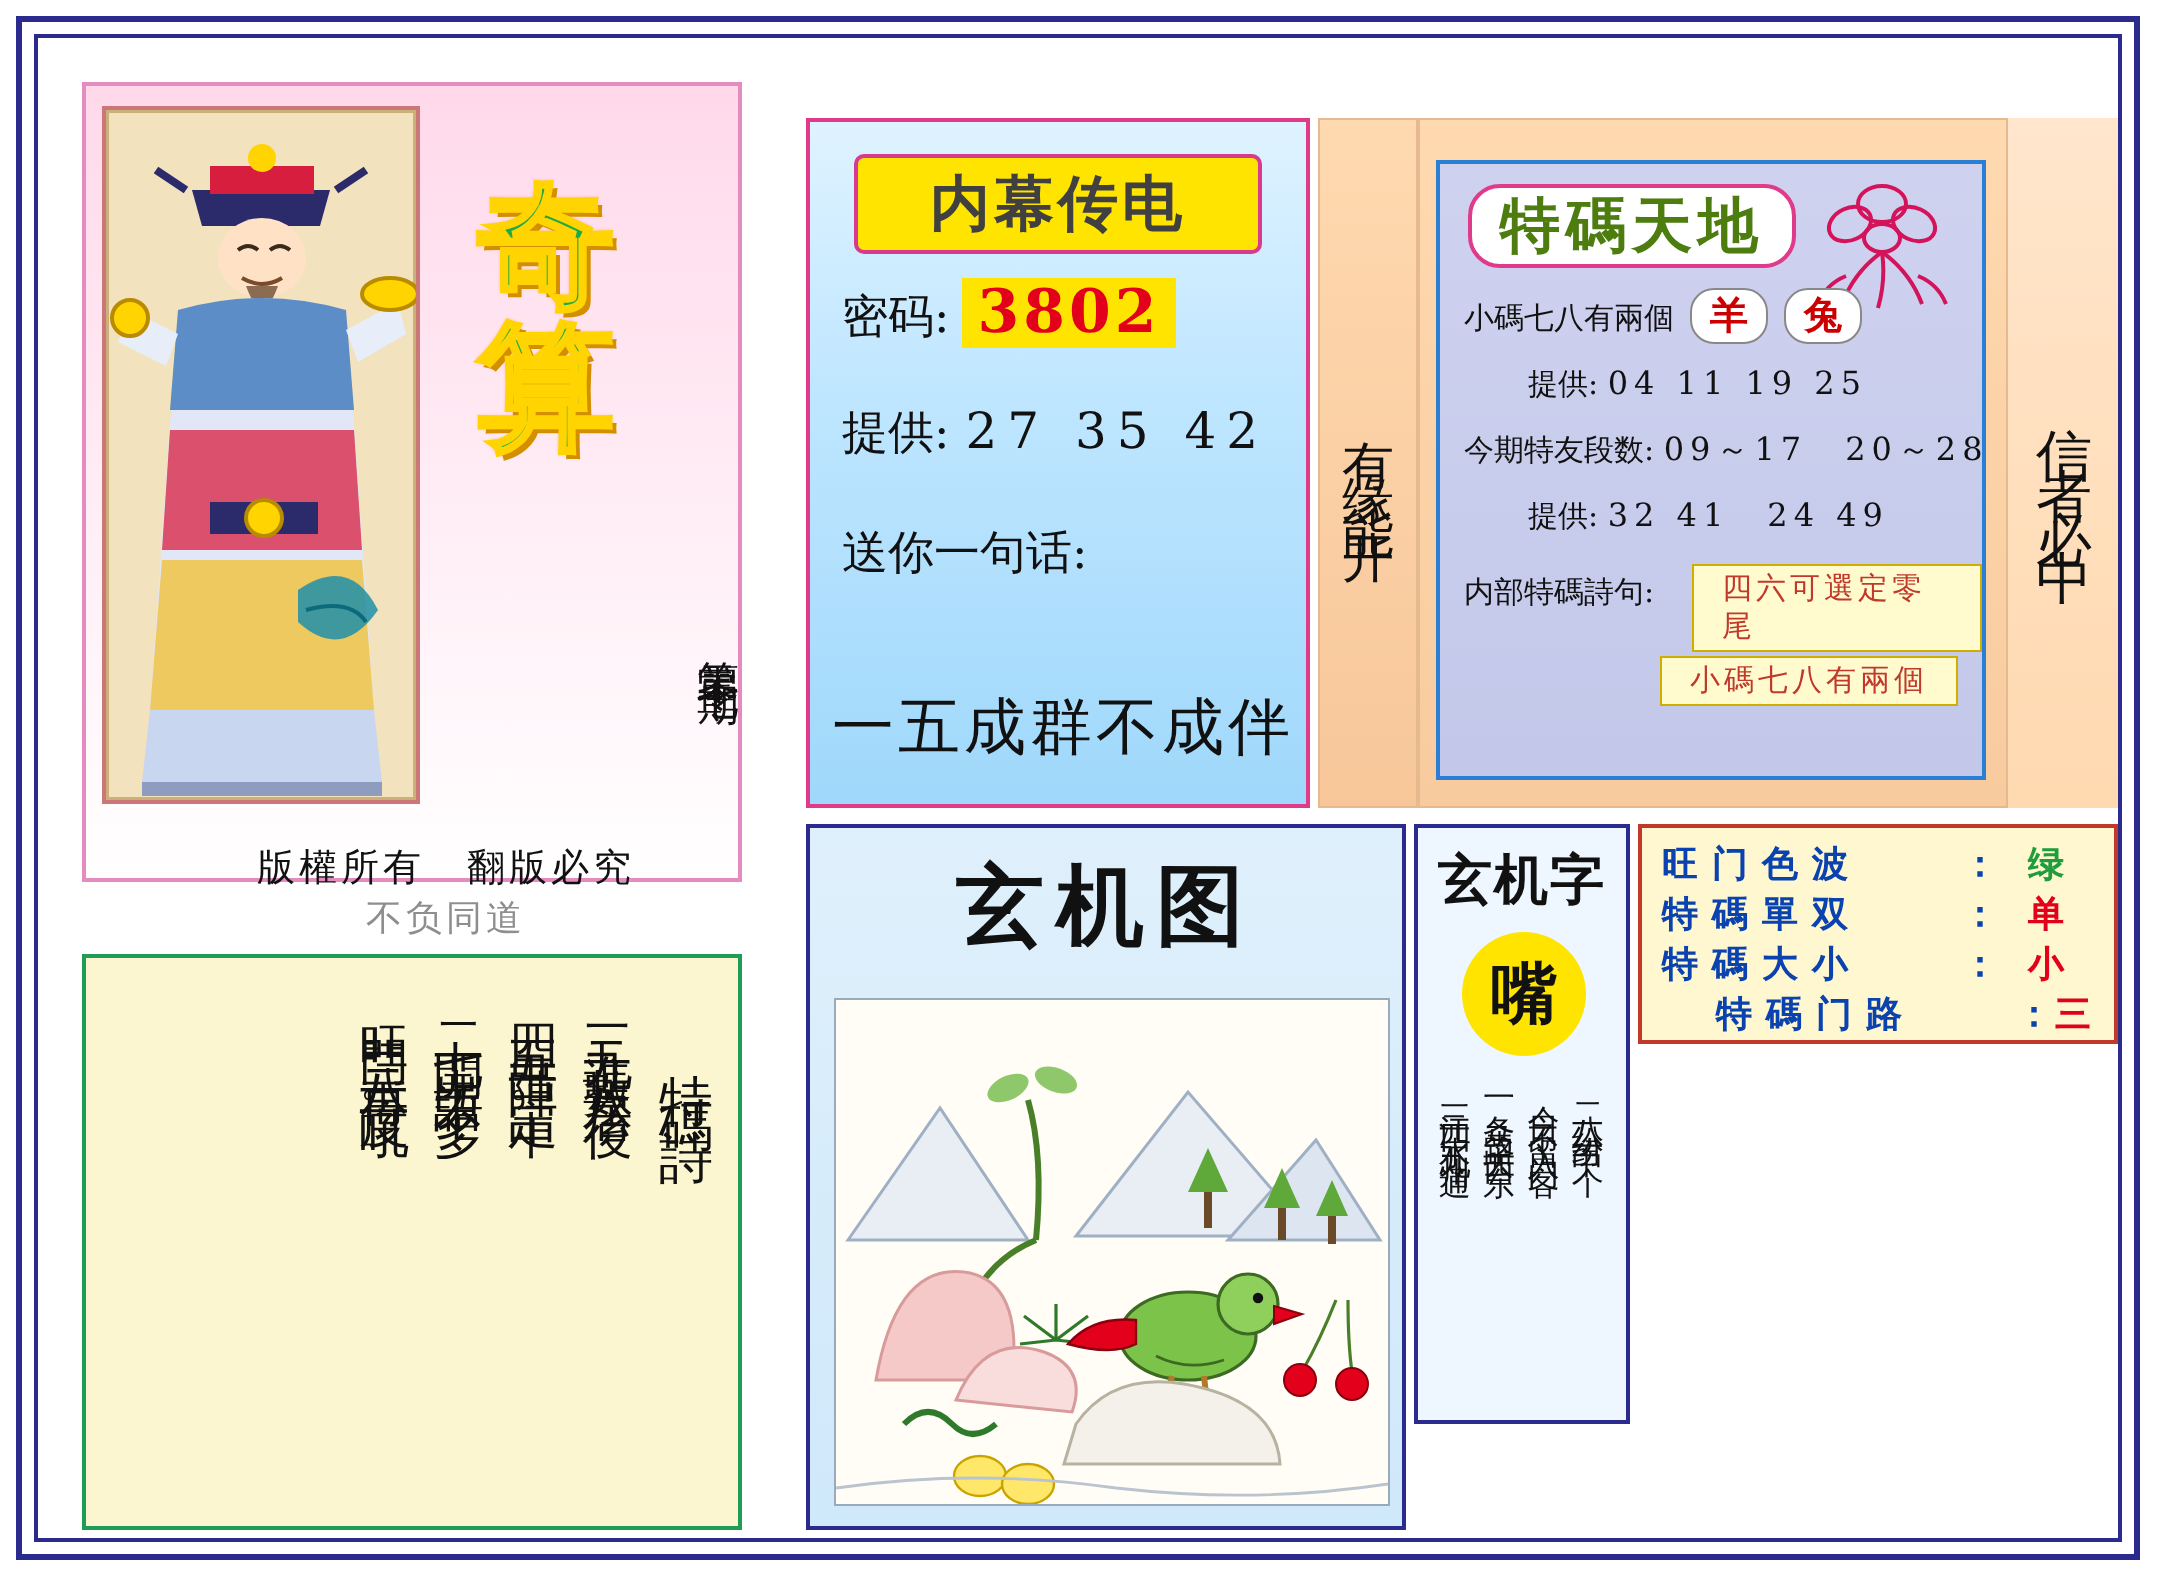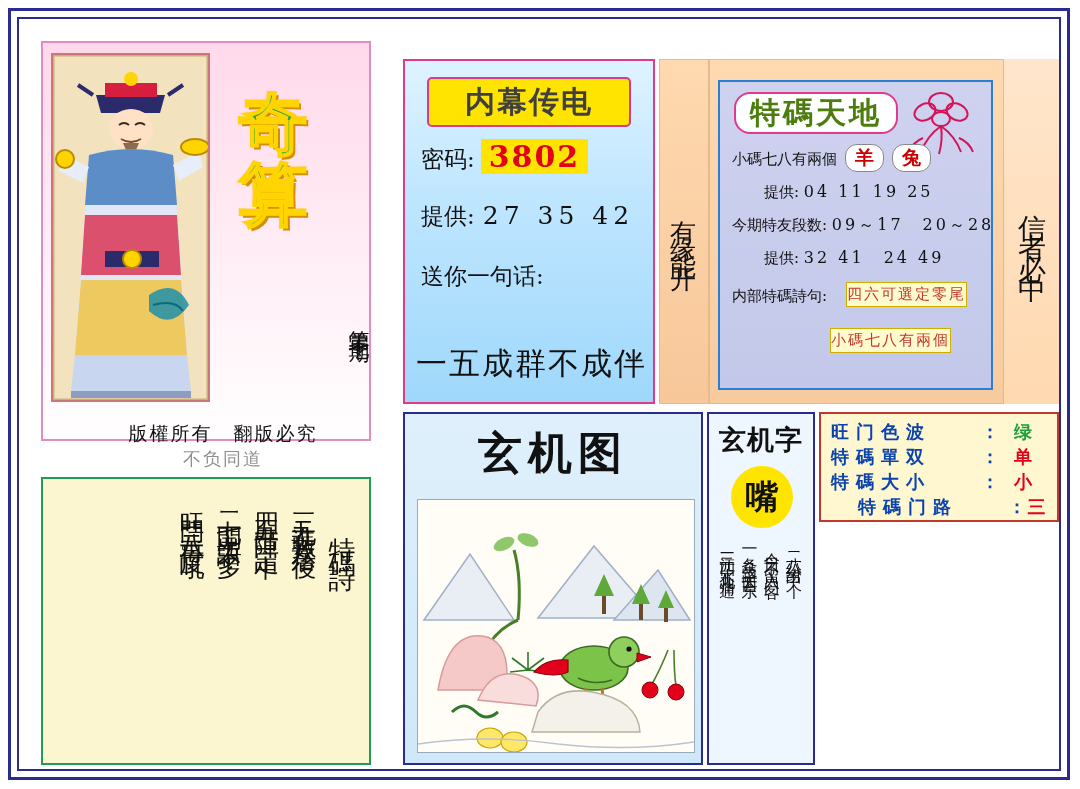--- a/index.html
+++ b/index.html
@@ -151,21 +151,21 @@
   .tema-line .lbl{color:#111;}
   .zodiac{
     display:inline-block;background:#ffffff;border:1px solid #888;
     border-radius:12px;padding:0 9px;margin-left:8px;
     font-size:19px;font-weight:bold;color:#c00;
   }
   .nums{letter-spacing:3px;font-size:16px;}
   .poem-tag{
     position:absolute;
     background:#fffbcf;border:1px solid #cfae00;
-    padding:2px 0;font-size:15px;color:#c0392b;letter-spacing:2px;
+    padding:2px 14px;font-size:15px;color:#c0392b;letter-spacing:2px;
     font-family:"DejaVu Serif","Liberation Serif",serif;
   }
 
   
   .xinzhe{
     position:absolute;left:985px;top:40px;width:55px;height:345px;
     background:linear-gradient(180deg,#ffe6cc 0%,#ffd9b0 100%);
     display:flex;align-items:center;justify-content:center;
   }
   .xinzhe span{
@@ -186,21 +186,21 @@
     font-size:44px;font-weight:bold;color:#111;letter-spacing:6px;
   }
   .xuanjitu-art{
     position:absolute;left:12px;top:85px;width:276px;height:252px;
     background:#ffffff;border:1px solid #9ab;
     overflow:hidden;
   }
 
   
   .xuanjizi{
-    position:absolute;left:688px;top:393px;width:108px;height:353px;
+    position:absolute;left:688px;top:393px;width:108px;height:300px;
     background:#eef6ff;border:2px solid #2b2b8f;box-sizing:border-box;
   }
   .xuanjizi-title{
     position:absolute;left:0;top:8px;width:100%;text-align:center;
     font-family:"DejaVu Serif","Liberation Serif",serif;
     font-size:27px;font-weight:bold;color:#111;letter-spacing:1px;
   }
   .zui-circle{
     position:absolute;left:22px;top:52px;width:62px;height:62px;
     border-radius:50%;background:#ffe400;

